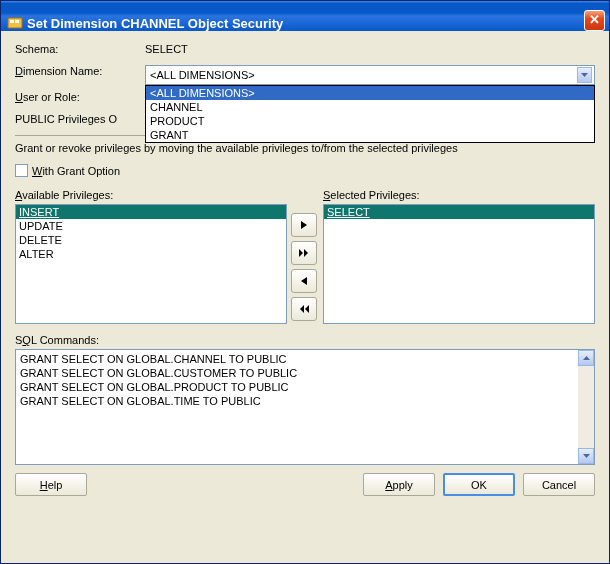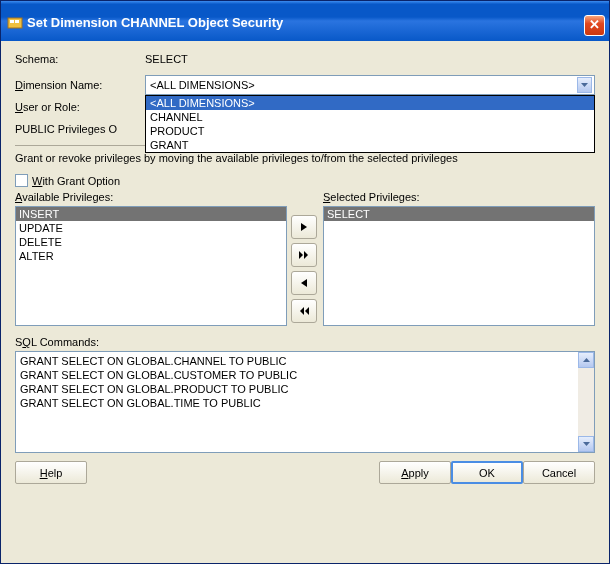--- a/index.html
+++ b/index.html
@@ -7,25 +7,25 @@
     margin: 0;
     font-family: Tahoma, sans-serif;
     font-size: 11px;
     background: #ece9d8;
     width: 610px;
     height: 564px;
     overflow: hidden;
     border: 1px solid #0a246a;
   }
   .titlebar {
-    height: 40px;
+    height: 30px;
     background: linear-gradient(to bottom, #3c8cf0 0%, #0858c8 8%, #0858c8 40%, #2a74e0 50%, #0858c8 100%);
     display: flex;
-    align-items: flex-start;
-    padding: 14px 4px 0 6px;
+    align-items: flex-end;
+    padding: 0 4px 0 6px;
     color: #fff;
     font-weight: bold;
     font-size: 13px;
   }
   .titlebar .title-icon {
     width: 16px; height: 16px; margin-right: 4px; flex: 0 0 auto;
   }
   .titlebar .title-text { flex: 1 1 auto; }
   .titlebar .close-btn {
     width: 21px; height: 21px;
@@ -37,21 +37,21 @@
     font-size: 13px;
     line-height: 17px;
     text-align: center;
     cursor: default;
     font-family: Tahoma, sans-serif;
   }
   .content {
     padding: 12px 14px 10px 14px;
     position: relative;
   }
-  .row { display: flex; align-items: center; margin-bottom: 10px; position: relative; }
+  .row { display: flex; margin-bottom: 10px; position: relative; }
   .label-col { width: 130px; flex: 0 0 130px; }
   .underline { text-decoration: underline; }
   .value-col { flex: 1 1 auto; }
   .schema-val { font-weight: normal; }
   .combo {
     border: 1px solid #7f9db9;
     background: #fff;
     height: 20px;
     display: flex;
     align-items: center;
@@ -80,36 +80,36 @@
     padding: 1px 4px;
     font-size: 11px;
     cursor: default;
   }
   .dropdown-list .opt.sel {
     background: #316ac5;
     color: #fff;
   }
   .hr { border: none; border-top: 1px solid #aca899; margin: 4px 0 6px 0; }
   .instr { margin: 4px 0 10px 0; }
-  .chk-row { display: flex; align-items: center; margin-bottom: 4px; }
+  .chk-row { display: flex; align-items: center; margin-bottom: 12px; }
   .chk {
     width: 13px; height: 13px; border: 1px solid #7f9db9; background: #fff; margin-right: 4px;
   }
   .privrow { display: flex; align-items: center; gap: 4px; margin-bottom: 10px; }
   .privcol { flex: 1 1 0; display: flex; flex-direction: column; }
   .privcol .plabel { margin-bottom: 3px; }
   .listbox {
     border: 1px solid #7f9db9;
     background: #fff;
     height: 120px;
     font-size: 11px;
     overflow: hidden;
   }
   .listbox .item { padding: 1px 3px; }
-  .listbox .item.sel { background: #737373; color: #fff; }
+  .listbox .item.sel { background: #0f766e; color: #fff; text-decoration: underline; }
   .btncol {
     flex: 0 0 28px;
     display: flex;
     flex-direction: column;
     justify-content: flex-start;
     padding-top: 20px;
     gap: 4px;
   }
   .arrbtn {
     width: 26px; height: 24px;
@@ -119,39 +119,39 @@
     display: flex; align-items: center; justify-content: center;
     font-size: 11px;
     font-family: Tahoma, sans-serif;
     cursor: default;
   }
   .arrbtn svg { width: 12px; height: 10px; }
   .sql-label { margin-bottom: 3px; }
   .sql-box {
     border: 1px solid #7f9db9;
     background: #fff;
-    height: 102px;
+    height: 116px;
     display: flex;
   }
   .sql-text { flex: 1 1 auto; padding: 2px 4px; font-size: 11px; line-height: 14px; white-space: pre; overflow: hidden; }
   .scrollbar {
     flex: 0 0 16px;
     background: #f0ece4;
     display: flex; flex-direction: column; justify-content: space-between;
   }
   .scrollbtn {
     height: 16px;
     background: linear-gradient(to bottom, #e6eefc, #b4c8f0);
     border: 1px solid #9bb8e8;
     display: flex; align-items: center; justify-content: center;
   }
   .btnrow {
     display: flex; justify-content: space-between; margin-top: 8px;
   }
-  .btnrow .right { display: flex; gap: 0; }
+  .btnrow .right { display: flex; gap: 8px; }
   .winbtn {
     min-width: 72px; height: 23px;
     background: linear-gradient(to bottom, #fff, #ece9d8);
     border: 1px solid #aca899;
     border-radius: 2px;
     font-size: 11px;
     font-family: Tahoma, sans-serif;
     cursor: default;
     display: flex;
     align-items: center;

